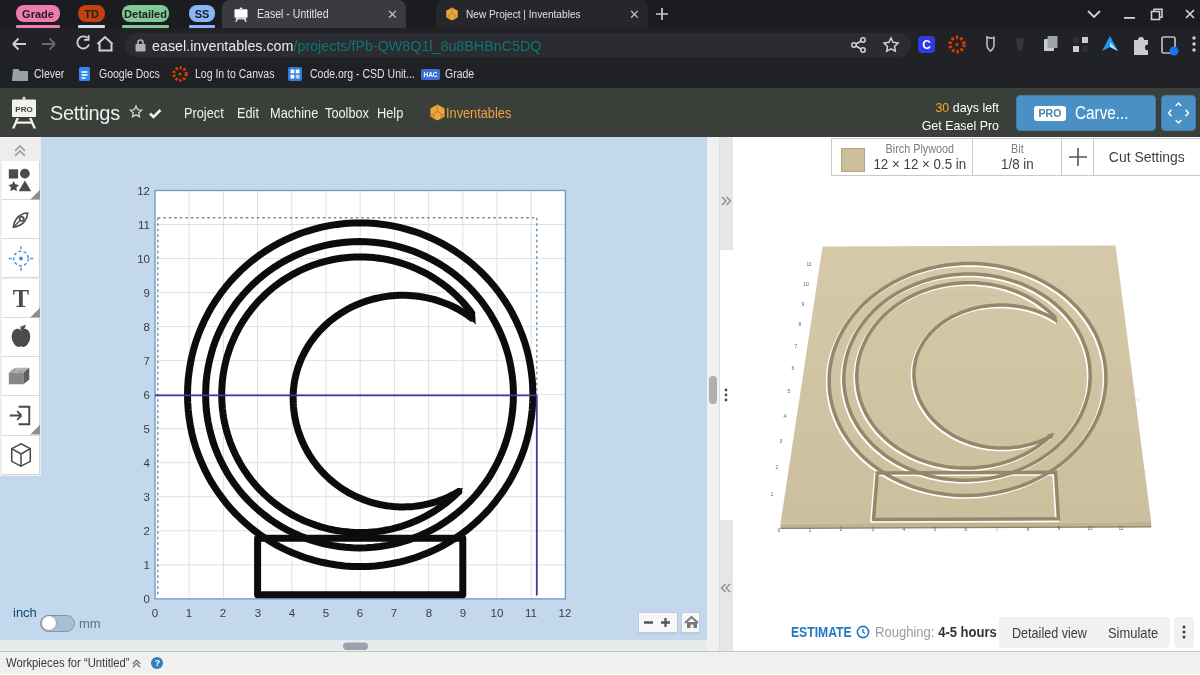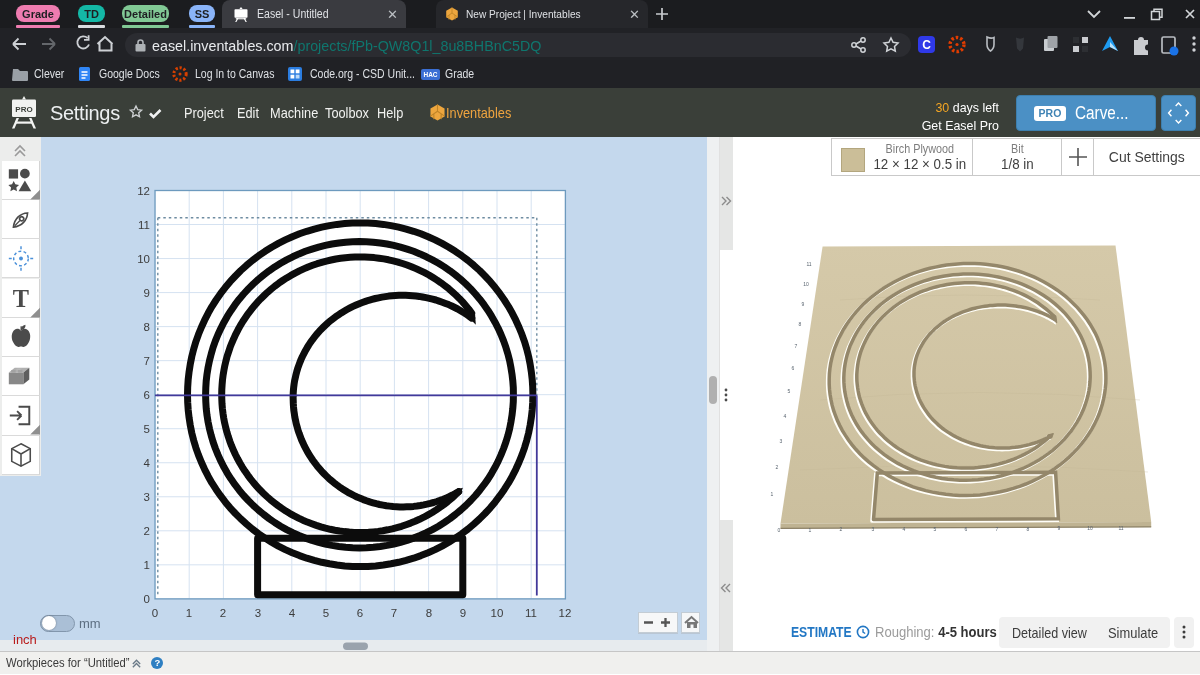--- a/index.html
+++ b/index.html
@@ -28,21 +28,21 @@
 .mcell{border-right:1px solid #c9c9c9;height:100%;text-align:center}
 .sm{font-size:12px;color:#7d7d7d;line-height:14px;margin-top:3px;transform:scaleX(0.9);white-space:nowrap}
 .lg{font-size:14.5px;color:#3f3f3f;line-height:17px;white-space:nowrap;transform:scaleX(0.92)}
 #est{position:absolute;left:733px;top:612px;width:467px;height:40px;background:#fff}
 .ebtn{position:absolute;top:617px;height:31px;background:#f1f1f1;border-radius:4px}
 </style></head>
 <body>
 <div id="tabstrip">
     <div class="pill" style="left:16px;width:44px;background:#ee7cb0">Grade</div>
     <div class="gline" style="left:16px;width:44px;background:#ee7cb0"></div>
-    <div class="pill" style="left:78px;width:27px;background:#14b8a6">TD</div>
+    <div class="pill" style="left:78px;width:27px;background:#c2410c">TD</div>
     <div class="gline" style="left:78px;width:27px;background:#dadce0"></div>
     <div class="pill" style="left:122px;width:47px;background:#81c995">Detailed</div>
     <div class="gline" style="left:122px;width:47px;background:#81c995"></div>
     <div class="pill" style="left:189px;width:26px;background:#8ab4f8">SS</div>
     <div class="gline" style="left:189px;width:26px;background:#8ab4f8"></div>
     <div id="tab1">
       <span style="margin:0 8px 0 11px;display:flex">
         <svg width="16" height="15" viewBox="0 0 16 15">
           <g fill="#fff">
             <polygon points="8,0 9.6,2 6.4,2"></polygon>
@@ -292,21 +292,21 @@
     <path d="M513.4 394.7 L513.3 387.8 L512.8 381.0 L512.0 374.2 L510.9 367.4 L509.6 360.6 L507.9 354.0 L505.9 347.4 L503.6 340.9 L501.0 334.5 L498.2 328.3 L495.0 322.2 L491.6 316.2 L488.0 310.4 L484.0 304.7 L479.8 299.2 L475.4 294.0 L470.8 288.9 L465.9 284.0 L460.8 279.4 L455.5 275.0 L450.0 270.8 L444.3 266.9 L438.5 263.3 L432.4 259.9 L426.3 256.8 L420.0 253.9 L413.6 251.3 L407.1 249.1 L400.5 247.1 L393.8 245.4 L387.0 244.0 L380.2 243.0 L373.3 242.2 L366.4 241.7 L359.5 241.6 L352.6 241.7 L345.7 242.2 L338.9 243.0 L332.0 244.0 L325.3 245.4 L318.6 247.1 L312.0 249.1 L305.4 251.3 L299.0 253.9 L292.7 256.8 L286.6 259.9 L280.6 263.3 L274.7 266.9 L269.1 270.8 L263.6 275.0 L258.3 279.4 L253.2 284.0 L248.3 288.9 L243.6 294.0 L239.2 299.2 L235.0 304.7 L231.1 310.4 L227.4 316.2 L224.0 322.2 L220.9 328.3 L218.0 334.5 L215.4 340.9 L213.1 347.4 L211.2 354.0 L209.5 360.6 L208.1 367.4 L207.0 374.2 L206.2 381.0 L205.8 387.8 L205.6 394.7 L205.8 401.6 L206.2 408.4 L207.0 415.3 L208.1 422.1 L209.5 428.8 L211.2 435.5 L213.1 442.0 L215.4 448.5 L218.0 454.9 L220.9 461.2 L224.0 467.3 L227.4 473.3 L231.1 479.1 L235.0 484.7 L239.2 490.2 L243.6 495.5 L248.3 500.5 L253.2 505.4 L258.3 510.0 L263.6 514.4 L269.1 518.6 L274.7 522.5 L280.6 526.2 L286.6 529.6 L292.7 532.7 L299.0 535.5 L305.4 538.1 L312.0 540.4 L318.6 542.3 L325.3 544.0 L332.0 545.4 L338.9 546.5 L345.7 547.2 L352.6 547.7 L359.5 547.9 L366.4 547.7 L373.3 547.2 L380.2 546.5 L387.0 545.4 L393.8 544.0 L400.5 542.3 L407.1 540.4 L413.6 538.1 L420.0 535.5 L426.3 532.7 L432.4 529.6 L438.5 526.2 L444.3 522.5 L450.0 518.6 L455.5 514.4 L460.8 510.0 L465.9 505.4 L470.8 500.5 L475.4 495.5 L479.8 490.2 L484.0 484.7 L488.0 479.1 L491.6 473.3 L495.0 467.3 L498.2 461.2 L501.0 454.9 L503.6 448.5 L505.9 442.0 L507.9 435.5 L509.6 428.8 L510.9 422.1 L512.0 415.3 L512.8 408.4 L513.3 401.6 L513.4 394.7" fill="none" stroke="#0c0c0c" stroke-width="7" stroke-linecap="round" stroke-linejoin="round"></path>
     <path d="M471.7 313.0 L468.8 309.2 L465.7 305.5 L462.6 301.9 L459.3 298.4 L455.8 295.0 L452.3 291.8 L448.6 288.6 L444.9 285.7 L441.0 282.8 L437.1 280.1 L433.0 277.5 L428.9 275.0 L424.6 272.7 L420.3 270.6 L416.0 268.6 L411.5 266.7 L407.0 265.0 L402.5 263.5 L397.9 262.1 L393.2 260.9 L388.5 259.8 L383.8 258.9 L379.0 258.2 L374.2 257.6 L369.4 257.2 L364.6 257.0 L359.8 256.9 L355.0 257.0 L350.2 257.3 L345.4 257.7 L340.6 258.3 L335.9 259.0 L331.1 260.0 L326.4 261.1 L321.8 262.3 L317.2 263.7 L312.6 265.3 L308.1 267.0 L303.7 268.9 L299.4 270.9 L295.1 273.1 L290.9 275.4 L286.7 277.9 L282.7 280.5 L278.8 283.2 L274.9 286.1 L271.2 289.1 L267.5 292.3 L264.0 295.6 L260.6 298.9 L257.3 302.4 L254.2 306.1 L251.1 309.8 L248.2 313.6 L245.5 317.5 L242.8 321.5 L240.3 325.6 L238.0 329.8 L235.8 334.1 L233.8 338.4 L231.9 342.8 L230.1 347.3 L228.6 351.8 L227.1 356.4 L225.9 361.0 L224.8 365.7 L223.9 370.4 L223.1 375.1 L222.5 379.9 L222.1 384.7 L221.8 389.5 L221.7 394.2 L221.8 399.0 L222.0 403.8 L222.4 408.6 L223.0 413.4 L223.7 418.1 L224.6 422.8 L225.7 427.5 L226.9 432.1 L228.3 436.7 L229.8 441.2 L231.5 445.7 L233.4 450.1 L235.4 454.5 L237.6 458.8 L239.9 463.0 L242.3 467.1 L244.9 471.1 L247.7 475.1 L250.5 478.9 L253.5 482.7 L256.7 486.3 L259.9 489.8 L263.3 493.2 L266.8 496.5 L270.4 499.7 L274.2 502.7 L278.0 505.6 L281.9 508.4 L285.9 511.1 L290.0 513.6 L294.2 515.9 L298.5 518.1 L302.9 520.2 L307.3 522.1 L311.8 523.8 L316.3 525.4 L320.9 526.9 L325.5 528.2 L330.2 529.3 L334.9 530.2 L339.7 531.0 L344.4 531.6 L349.2 532.1 L354.0 532.4 L358.9 532.5 L363.7 532.5 L368.5 532.3 L373.3 531.9 L378.1 531.4 L382.8 530.7 L387.6 529.8 L392.3 528.8 L396.9 527.6 L401.6 526.3 L406.1 524.7 L410.6 523.1 L415.1 521.3 L419.5 519.3 L423.8 517.2 L428.0 514.9 L432.2 512.5 L436.3 509.9 L440.2 507.2 L444.1 504.4 L447.9 501.4 L451.6 498.3 L455.1 495.1 L458.6 491.7" fill="none" stroke="#0c0c0c" stroke-width="7" stroke-linecap="round" stroke-linejoin="round"></path>
     <path d="M471.7 318.1 L469.0 316.1 L466.3 314.2 L463.5 312.4 L460.6 310.7 L457.7 309.0 L454.7 307.5 L451.7 306.0 L448.6 304.6 L445.5 303.4 L442.3 302.2 L439.1 301.1 L435.9 300.0 L432.6 299.1 L429.3 298.3 L426.0 297.6 L422.6 297.0 L419.3 296.4 L415.9 296.0 L412.5 295.7 L409.1 295.4 L405.7 295.3 L402.3 295.3 L398.9 295.3 L395.5 295.5 L392.1 295.8 L388.7 296.1 L385.3 296.6 L381.9 297.1 L378.6 297.8 L375.3 298.5 L372.0 299.4 L368.7 300.3 L365.5 301.4 L362.3 302.5 L359.2 303.7 L356.1 305.0 L353.0 306.4 L350.0 307.9 L347.0 309.5 L344.1 311.2 L341.3 312.9 L338.5 314.8 L335.7 316.7 L333.1 318.7 L330.5 320.7 L327.9 322.9 L325.5 325.1 L323.1 327.4 L320.8 329.7 L318.6 332.1 L316.4 334.6 L314.4 337.2 L312.4 339.8 L310.5 342.4 L308.7 345.1 L307.0 347.9 L305.4 350.7 L303.9 353.6 L302.4 356.5 L301.1 359.4 L299.9 362.4 L298.8 365.4 L297.7 368.4 L296.8 371.5 L296.0 374.6 L295.3 377.7 L294.6 380.8 L294.1 384.0 L293.7 387.2 L293.4 390.3 L293.2 393.5 L293.1 396.7 L293.2 400.0 L293.3 403.4 L293.5 406.8 L293.8 410.2 L294.3 413.6 L294.8 416.9 L295.5 420.2 L296.2 423.6 L297.1 426.8 L298.0 430.1 L299.1 433.3 L300.3 436.5 L301.5 439.7 L302.9 442.8 L304.3 445.9 L305.9 448.9 L307.5 451.9 L309.3 454.8 L311.1 457.6 L313.0 460.5 L315.0 463.2 L317.1 465.9 L319.3 468.5 L321.5 471.1 L323.8 473.5 L326.2 475.9 L328.7 478.3 L331.3 480.5 L333.9 482.7 L336.6 484.8 L339.3 486.8 L342.1 488.7 L345.0 490.5 L347.9 492.3 L350.9 493.9 L354.0 495.5 L357.0 497.0 L360.2 498.3 L363.3 499.6 L366.5 500.8 L369.8 501.9 L373.0 502.8 L376.3 503.7 L379.6 504.5 L383.0 505.1 L386.4 505.7 L389.7 506.1 L393.1 506.5 L396.5 506.7 L399.9 506.9 L403.3 506.9 L406.8 506.8 L410.2 506.7 L413.6 506.4 L416.9 506.0 L420.3 505.5 L423.7 504.9 L427.0 504.2 L430.3 503.4 L433.6 502.5 L436.9 501.5 L440.1 500.4 L443.3 499.2 L446.4 497.9 L449.6 496.5 L452.6 495.0 L455.6 493.4 L458.6 491.7" fill="none" stroke="#0c0c0c" stroke-width="7" stroke-linecap="round" stroke-linejoin="round"></path>
     <path d="M257.6 594.8 L462.8 594.8 L462.8 538.3 L257.6 538.3 L257.6 594.8" fill="none" stroke="#0c0c0c" stroke-width="7" stroke-linecap="round" stroke-linejoin="round"></path>
     <path d="M475.1 313.9 L475.8 324.8 L468.2 316.9 L469.6 310.7 Z M456.6 489.6 L462.9 487.8 L460.5 493.9 L454.8 495.2 Z" fill="#0c0c0c"></path>
     <path d="M157.8 217.7 H536.8 M157.8 217.7 V595 M536.8 217.7 V395" stroke="#6e8ca1" stroke-width="1.4" fill="none" stroke-dasharray="2.5 3"></path>
     <path d="M155 395.3 H536.8 M536.8 395.3 V595.5" stroke="#42399a" stroke-width="1.8" fill="none"></path>
     <rect x="0" y="640" width="719" height="12" fill="#e7ebee"></rect>
     <rect x="343" y="642.5" width="25" height="7.5" rx="3.7" fill="#9aa3ad"></rect>
   </svg>
-<div id="canvaswidgets" class="abs" style="left:0;top:0"><div class="abs" style="left:13px;top:632px;font-size:13px;color:#b91c1c">inch</div>
+<div id="canvaswidgets" class="abs" style="left:0;top:0"><div class="abs" style="left:13px;top:605px;font-size:13px;color:#0c4a6e">inch</div>
 <div class="abs" style="left:79px;top:616px;font-size:13px;color:#5d6f82">mm</div>
 <div class="abs" style="left:40px;top:614.5px;width:35px;height:17px;border-radius:9px;background:#aabfd6;border:1px solid #8296ac">
       <div style="position:absolute;left:0.5px;top:0.5px;width:14px;height:14px;border-radius:50%;background:#fff;box-shadow:0 0 2px rgba(0,0,0,0.4)"></div>
     </div>
 <div class="abs" style="left:638px;top:611.5px;width:40px;height:21px;background:#f6f7f8;border:1px solid #c3ccd4;box-shadow:0 1px 0 #b9c6d4"></div>
 <div class="abs" style="left:681px;top:611.5px;width:19px;height:21px;background:#f6f7f8;border:1px solid #c3ccd4;box-shadow:0 1px 0 #b9c6d4"></div>
 <svg class="abs" style="left:638px;top:611.5px" width="62" height="21" viewBox="0 0 62 21">
 <path d="M6 10.5 h9 M23 10.5 h9 M27.5 6 v9" stroke="#555" stroke-width="2.3"></path>
 <g transform="translate(43,0)">
         <path d="M4 11 l6.5 -6 6.5 6" fill="none" stroke="#777" stroke-width="2"></path>

